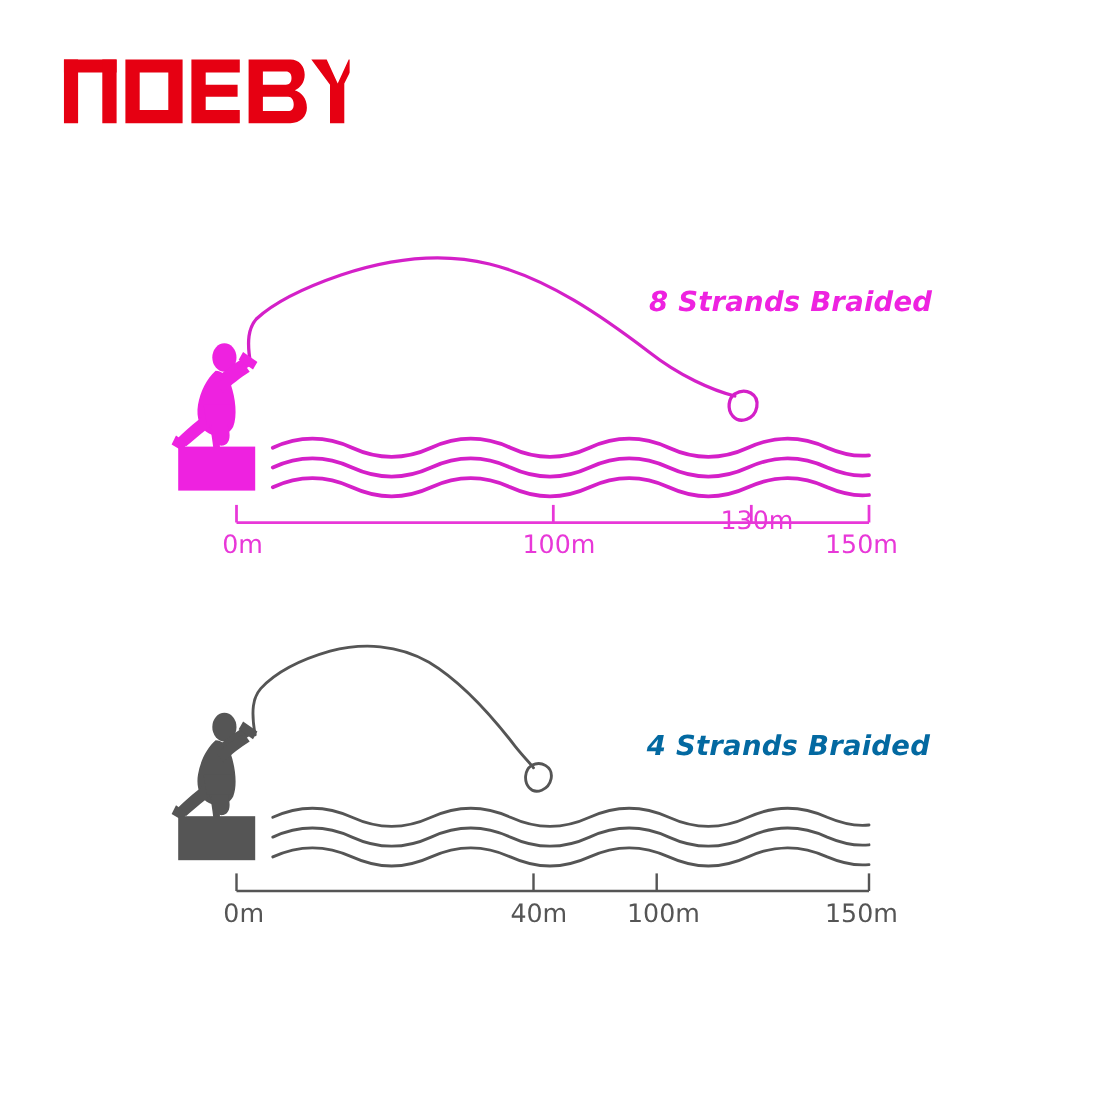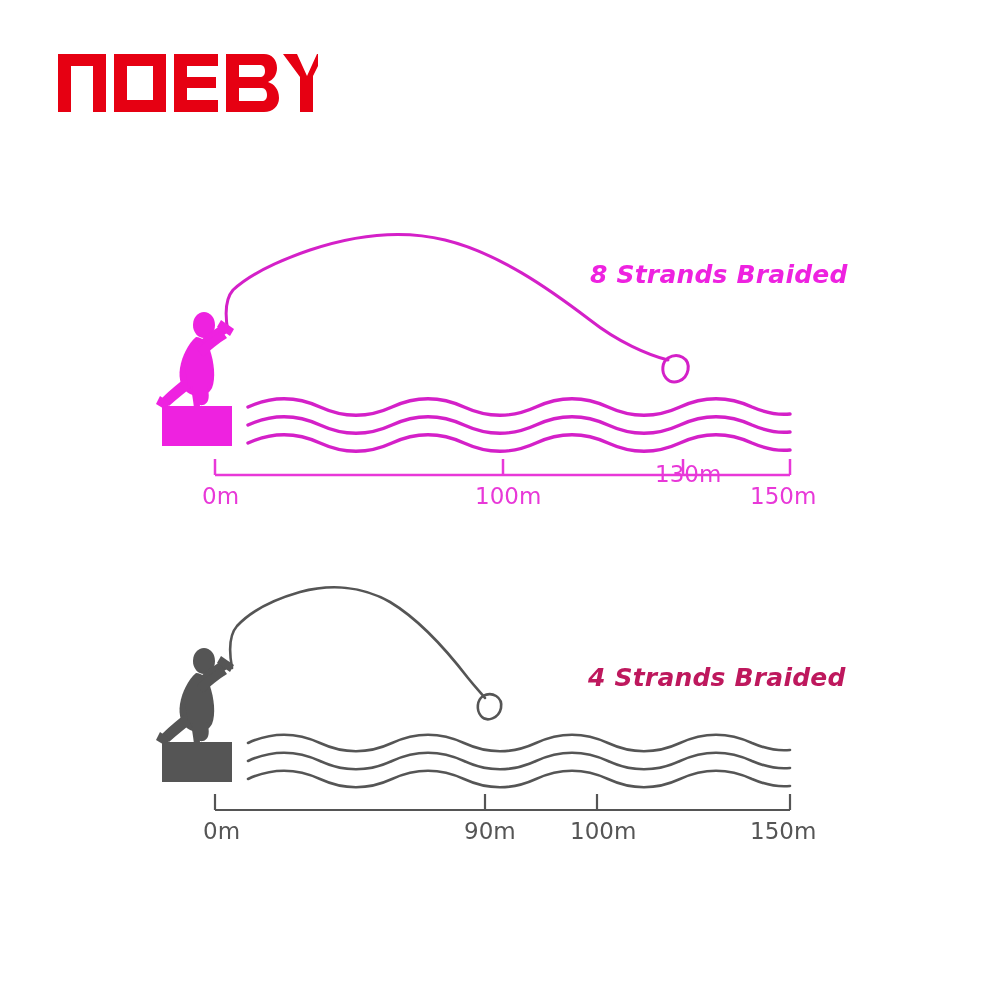--- a/index.html
+++ b/index.html
@@ -44,21 +44,21 @@
     white-space: nowrap;
   }
   #label-8strands {
     left: 590px;
     top: 260px;
     color: #EE22E0;
   }
   #label-4strands {
     left: 588px;
     top: 663px;
-    color: #be185d;
+    color: #0369a1;
   }
   .tick-label {
     position: absolute;
     font-family: "DejaVu Sans", sans-serif;
     font-size: 23px;
     white-space: nowrap;
   }
   .tick-top { color: #E838D8; }
   .tick-bot { color: #555555; }
 </style>
@@ -200,17 +200,17 @@
       <line x1="215" y1="810" x2="215" y2="794"></line>
       <line x1="485" y1="810" x2="485" y2="794"></line>
       <line x1="597" y1="810" x2="597" y2="794"></line>
       <line x1="790" y1="810" x2="790" y2="794"></line>
     </g>
   </svg>
 
   <div class="label-text" id="label-4strands">4 Strands Braided</div>
 
   <div class="tick-label tick-bot" style="left:203px; top:818px;">0m</div>
-  <div class="tick-label tick-bot" style="left:464px; top:818px;">90m</div>
+  <div class="tick-label tick-bot" style="left:464px; top:818px;">40m</div>
   <div class="tick-label tick-bot" style="left:570px; top:818px;">100m</div>
   <div class="tick-label tick-bot" style="left:750px; top:818px;">150m</div>
 
 </div>
 
 </body></html>

